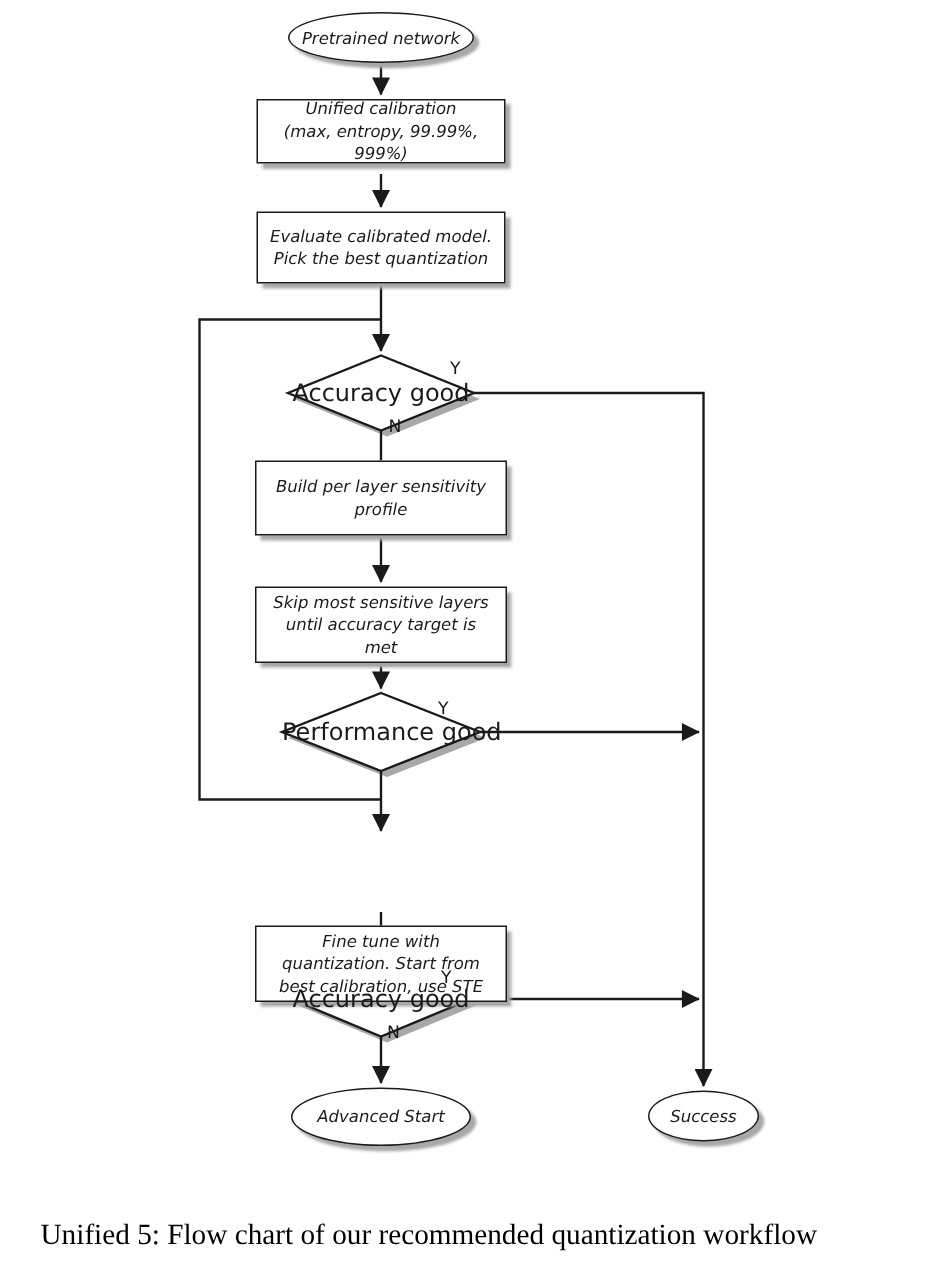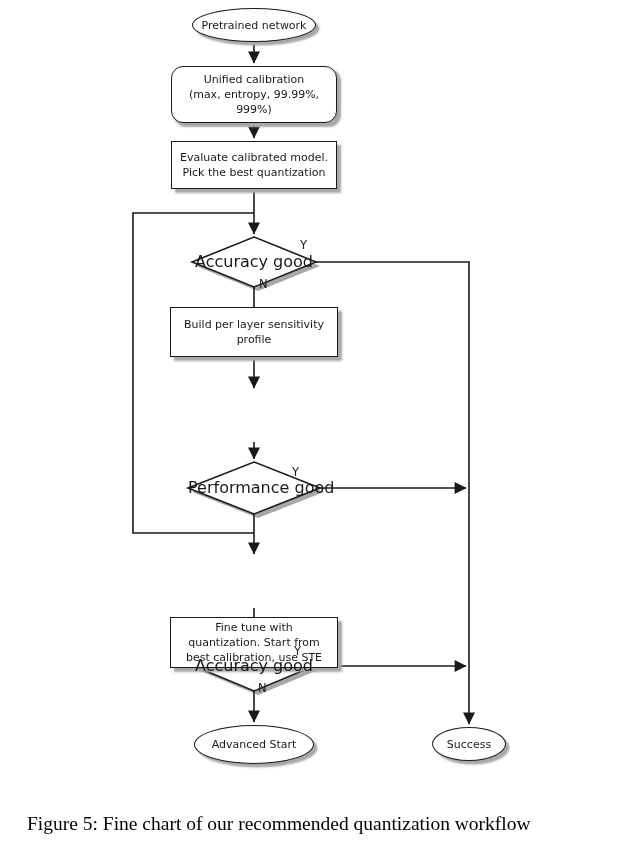--- a/index.html
+++ b/index.html
@@ -24,21 +24,21 @@
     border: 1.5px solid #1a1a1a;
     box-shadow: 3.5px 3.5px 2px #a8a8a8;
     display: flex;
     align-items: center;
     justify-content: center;
     text-align: center;
     font-size: 11px;
     line-height: 15px;
   }
   .terminal { border-radius: 50%; }
-  .nlabel { white-space: pre-line; width: 100%; }
+  .nlabel { white-space: pre-line; width: 100%; font-style: italic; }
   .dlabel {
     position: absolute;
     text-align: center;
     font-size: 16px;
     line-height: 14px;
     white-space: nowrap;
   }
   .elabel {
     position: absolute;
     font-size: 11.5px;
@@ -94,36 +94,41 @@
       <polygon points="254,237 316,262 254,287 192,262"></polygon>
       <polygon points="254,462 320,488 254,514 188,488"></polygon>
       <polygon points="254,640 314,666 254,691 194,666"></polygon>
     </g>
   </svg>
 
   <div class="node terminal" style="left:192px; top:8px; width:124px; height:34px;">
     <div class="nlabel">Pretrained network</div>
   </div>
 
-  <div class="node" style="left:171px; top:66px; width:166px; height:57px;border-radius:12px;">
+  <div class="node" style="left:171px; top:66px; width:166px; height:43px;">
     <div class="nlabel">Unified calibration
 (max, entropy, 99.99%,
 999%)</div>
   </div>
 
   <div class="node" style="left:171px; top:141px; width:166px; height:48px;">
     <div class="nlabel">Evaluate calibrated model.
 Pick the best quantization</div>
   </div>
 
   <div class="node" style="left:170px; top:307px; width:168px; height:50px;">
     <div class="nlabel">Build per layer sensitivity
 profile</div>
   </div>
 
+  <div class="node" style="left:170px; top:391px; width:168px; height:51px;">
+    <div class="nlabel">Skip most sensitive layers
+until accuracy target is
+met</div>
+  </div>
 
   <div class="node" style="left:170px; top:587px; width:168px; height:51px;margin-top:30px;">
     <div class="nlabel">Fine tune with
 quantization. Start from
 best calibration, use STE</div>
   </div>
 
   <div class="node terminal" style="left:194px; top:725px; width:120px; height:39px;">
     <div class="nlabel">Advanced Start</div>
   </div>
@@ -135,15 +140,15 @@
   <div class="dlabel" style="left:192px; top:255px; width:124px;">Accuracy good</div>
   <div class="dlabel" style="left:188px; top:481px; width:132px;">Performance good</div>
   <div class="dlabel" style="left:194px; top:659px; width:120px;">Accuracy good</div>
 
   <span class="elabel" style="left:300px; top:239px;">Y</span>
   <span class="elabel" style="left:259px; top:278px;">N</span>
   <span class="elabel" style="left:292px; top:466px;">Y</span>
   <span class="elabel" style="left:294px; top:645px;">Y</span>
   <span class="elabel" style="left:258px; top:682px;">N</span>
 
-  <div id="caption">Figure 5: Fine chart of our recommended quantization workflow</div>
+  <div id="caption">Unified 5: Flow chart of our recommended quantization workflow</div>
 
 </div>
 
 </body></html>

